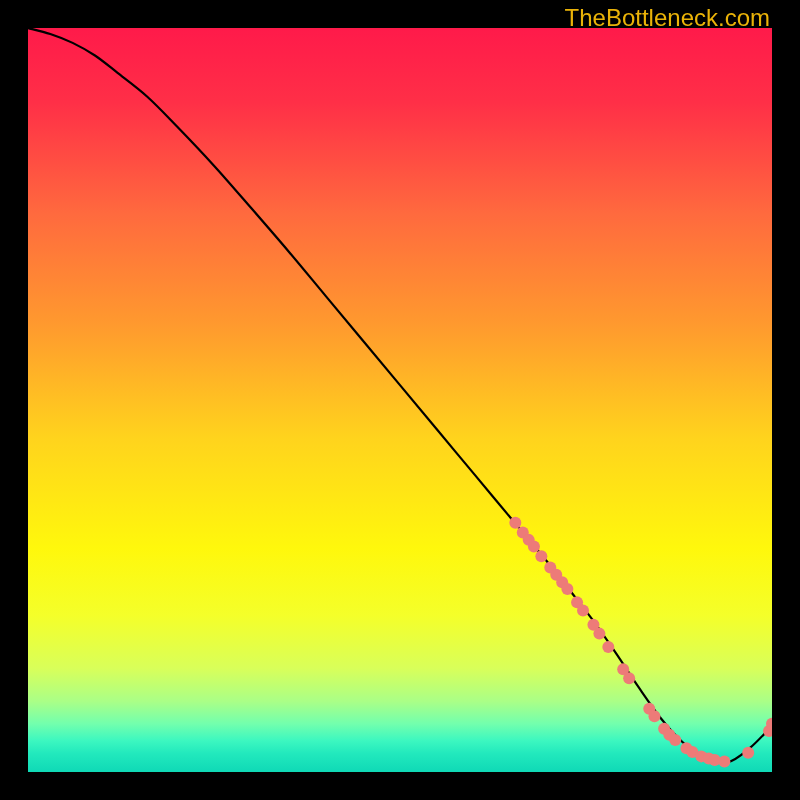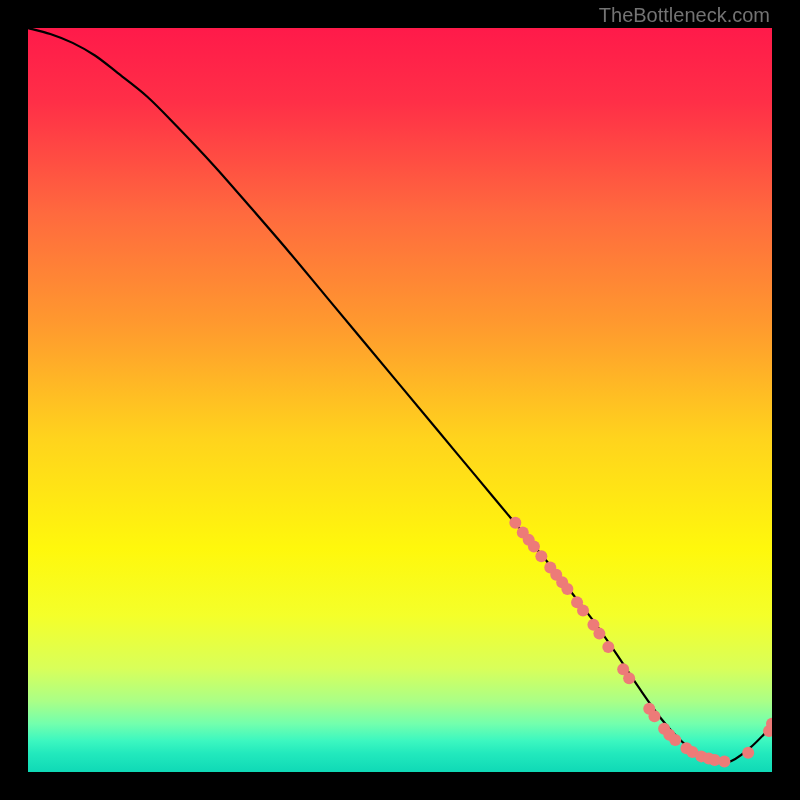--- a/index.html
+++ b/index.html
@@ -29,23 +29,23 @@
     left: 0;
     top: 0;
     width: 100%;
     height: 100%;
   }
   .watermark {
     position: absolute;
     top: 4px;
     right: 30px;
     font-family: Arial, Helvetica, sans-serif;
-    font-size: 20px;
+    font-size: 24px;
     font-weight: 500;
-    color: #737373;
+    color: #eab308;
     letter-spacing: 0px;
   }
   svg.curve-svg {
     position: absolute;
     left: 0;
     top: 0;
     width: 744px;
     height: 744px;
   }
 </style>

